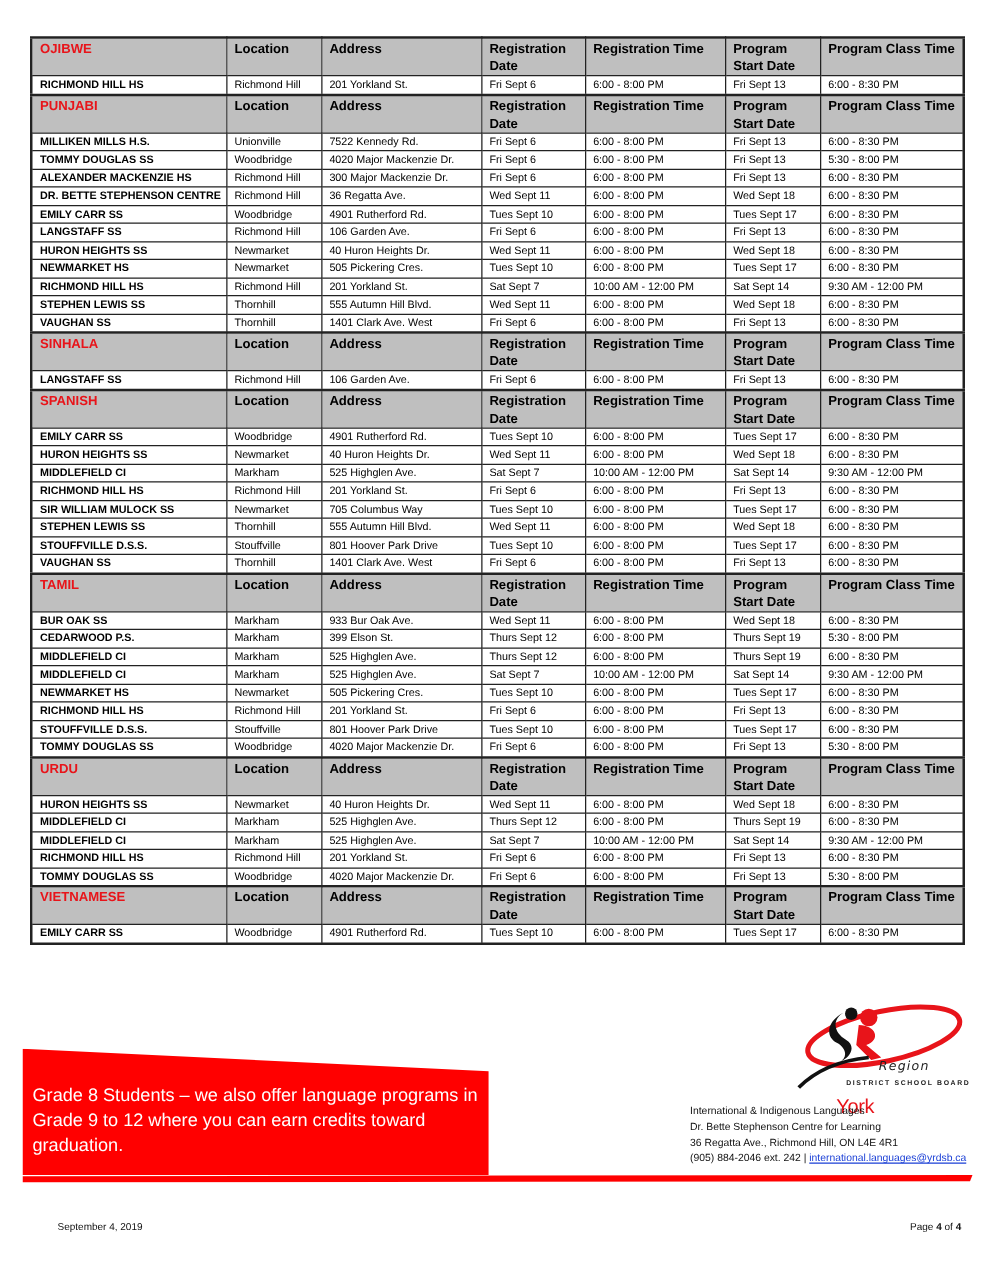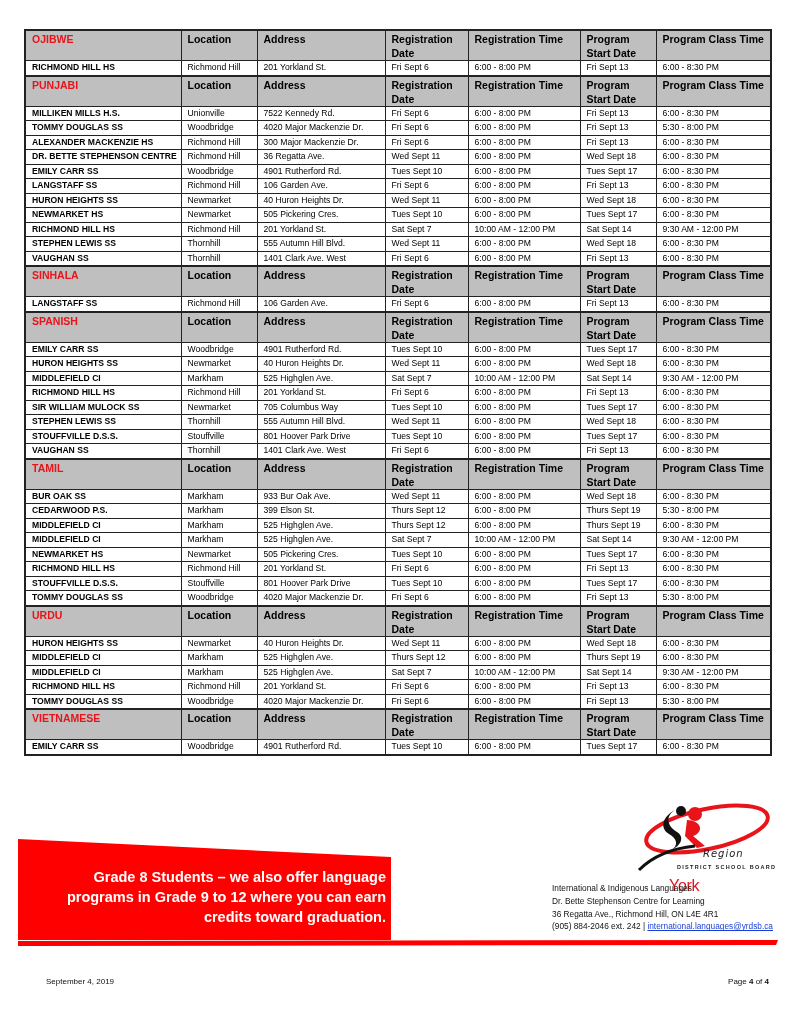--- a/index.html
+++ b/index.html
@@ -14,22 +14,22 @@
   #tbl tr.hdr td { background: #bfbfbf; font-size: 10.5px; line-height: 14px; height: 28px;
                    padding-top: 1px; white-space: normal; font-weight: bold; }
   #tbl tr.hdr td.lang { color: #e8141a; font-weight: bold; font-size: 10.5px; }
   #tbl tr.hdr { border-top: 2px solid #222; }
   #tbl td.school { font-weight: bold; }
   col.c1 { width: 156px; } col.c2 { width: 76px; } col.c3 { width: 128px; }
   col.c4 { width: 83px; } col.c5 { width: 112px; } col.c6 { width: 76px; } col.c7 { width: 115px; }
 
   #banner { position: absolute; left: 18px; top: 839px; width: 373px; height: 101px; }
   #banner svg { position: absolute; left: 0; top: 0; }
-  #banner-text { position: absolute; left: 8px; top: 28px; width: 360px; text-align: right;
-                 color: #fff; font-weight: bold; font-size: 14.5px; line-height: 20px; }
+  #banner-text { position: absolute; left: 8px; top: 28px; width: 360px; text-align: left;
+                 color: #fff; font-weight: normal; font-size: 14.5px; line-height: 20px; }
   #redline { position: absolute; left: 18px; top: 940px; width: 770px; height: 6px; }
 
   #logo { position: absolute; left: 635px; top: 802px; width: 145px; height: 78px; }
   #logo-york { position: absolute; left: 669px; top: 877px; color: #e8141a; font-weight: normal;
                font-size: 16px; letter-spacing: -0.3px; }
   #logo-region { position: absolute; left: 703px; top: 848px; font-family: "DejaVu Sans", sans-serif;
                  font-style: italic; font-size: 10px; color: #222; letter-spacing: 1px; }
   #logo-dsb { position: absolute; left: 677px; top: 864px; font-size: 5.5px; letter-spacing: 1.3px;
               font-weight: bold; color: #222; }
 

